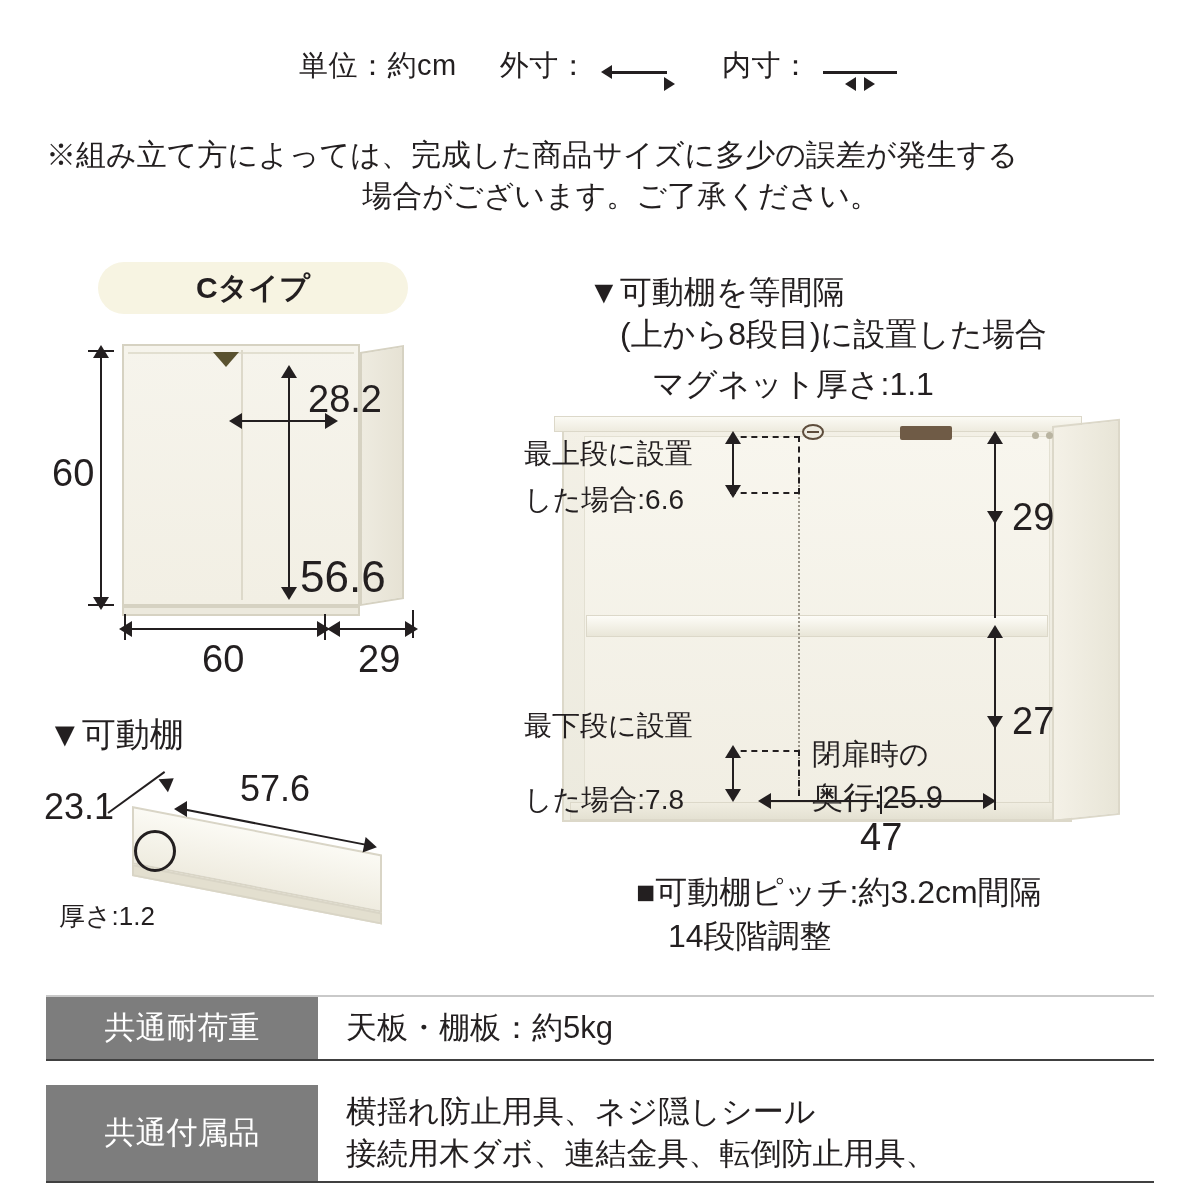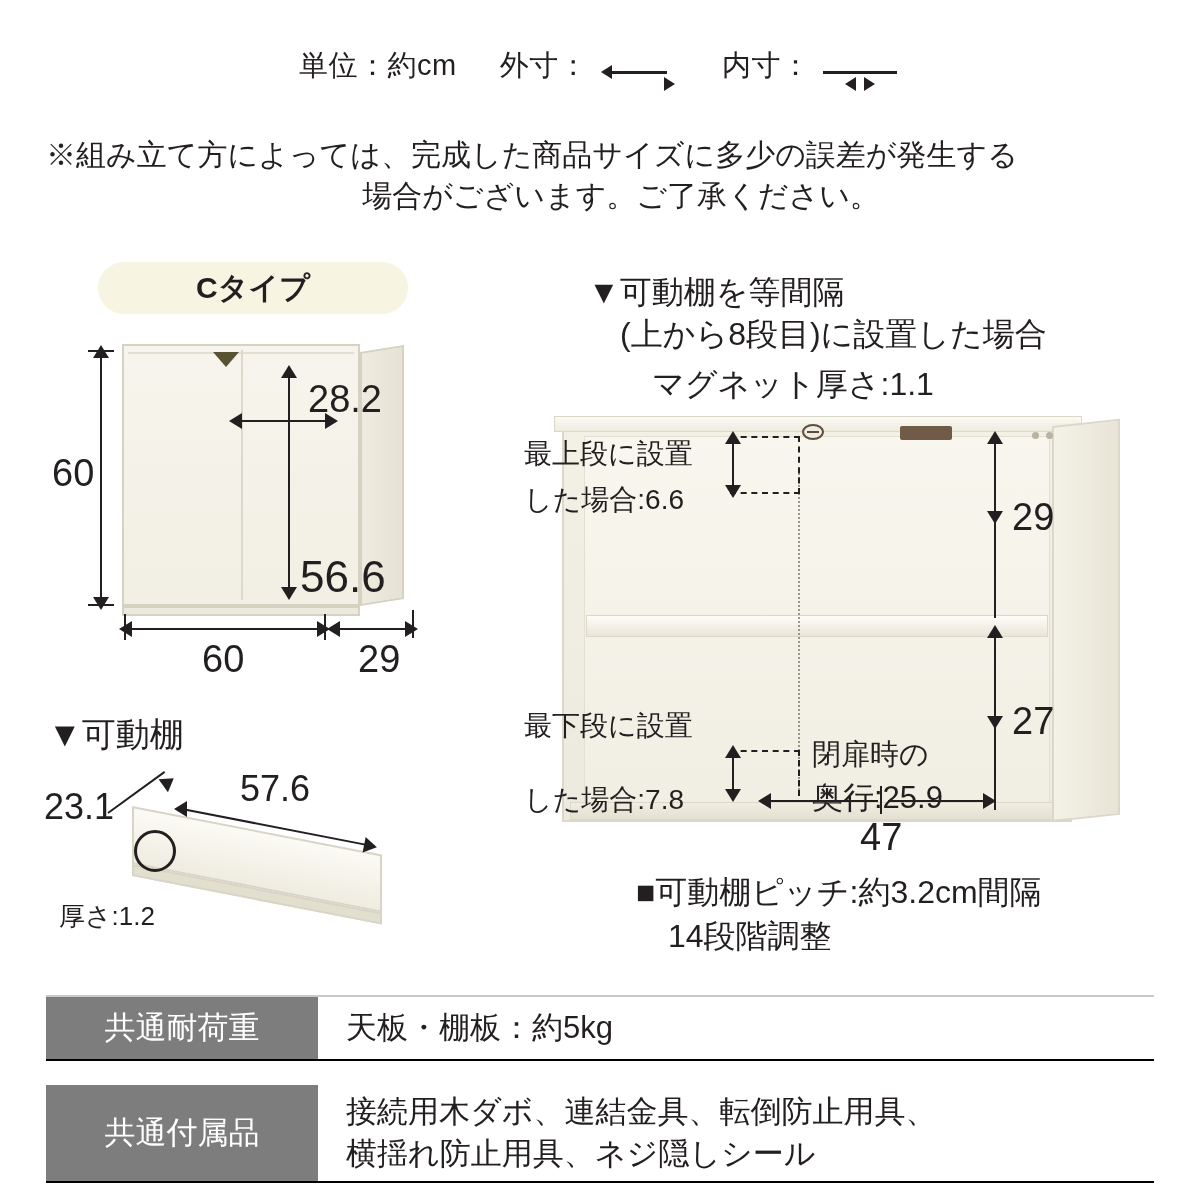--- a/index.html
+++ b/index.html
@@ -387,21 +387,21 @@
   
   .table {
     position: absolute;
     left: 46px;
     top: 995px;
     width: 1108px;
     border-top: 2px solid #c9c9c9;
   }
   .trow {
     display: flex;
-    border-bottom: 2px solid #000000;
+    border-bottom: 2px solid #404040;
     min-height: 62px;
   }
   .trow.tall { min-height: 96px; margin-top: 24px; }
   .th {
     width: 272px;
     background: #7d7d7d;
     color: #ffffff;
     font-size: 31px;
     display: flex;
     align-items: center;
@@ -559,20 +559,20 @@
     <div class="trow">
       <div class="th">共通耐荷重</div>
       <div class="td">
         <span>天板・棚板：約5kg</span>
       </div>
     </div>
     <div class="trow tall">
       <div class="th">共通付属品</div>
       <div class="td">
         <span>
+          <span class="two">横揺れ防止用具、ネジ隠しシール</span>
           <span class="two">接続用木ダボ、連結金具、転倒防止用具、</span>
-          <span class="two">横揺れ防止用具、ネジ隠しシール</span>
         </span>
       </div>
     </div>
   </div>
 
 </div>
 
 </body></html>

